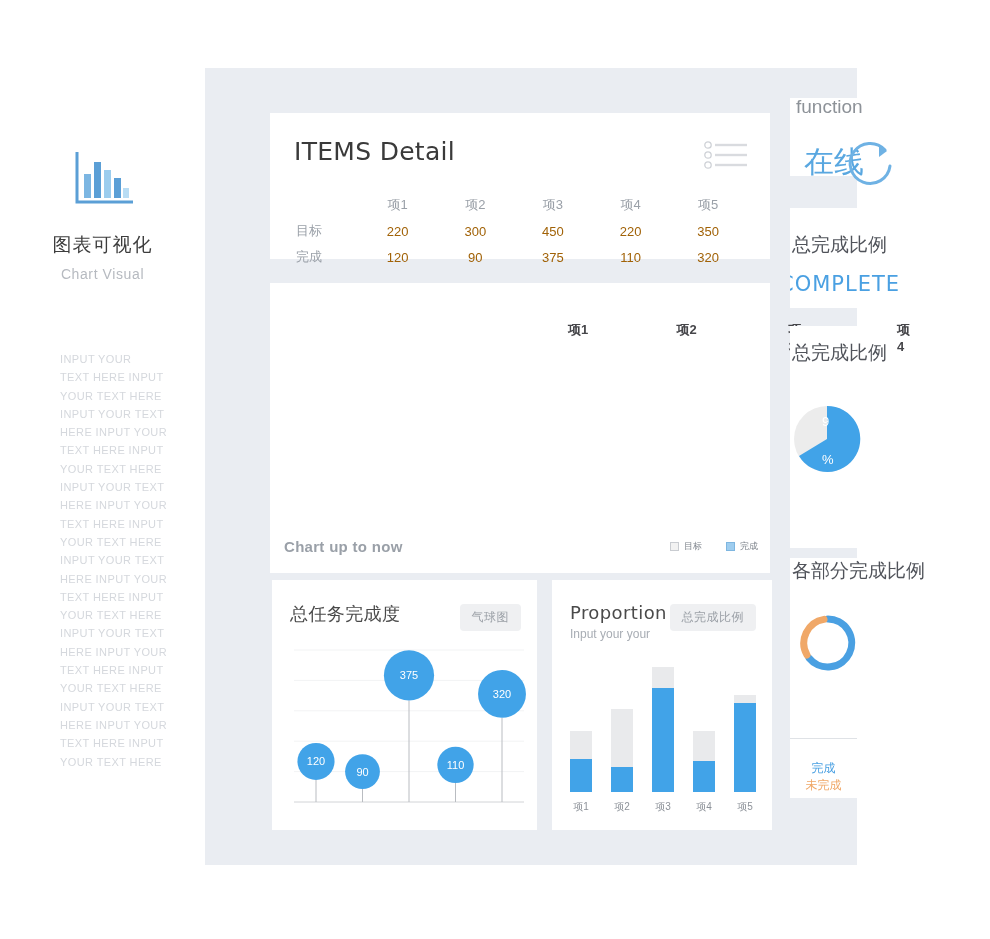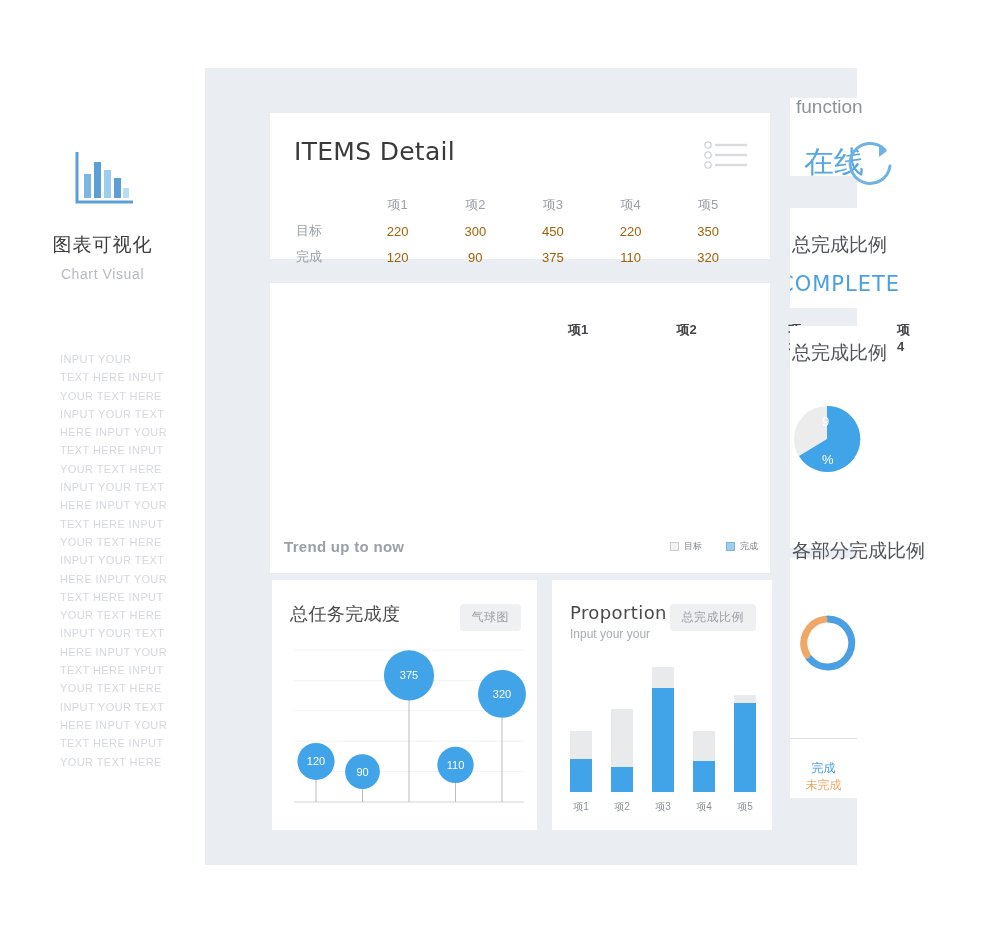--- a/index.html
+++ b/index.html
@@ -227,21 +227,21 @@
         <line x1="525" y1="381" x2="525" y2="528" stroke="#e6e8eb" stroke-width="1"></line>
         <line x1="633.5" y1="381" x2="633.5" y2="528" stroke="#e6e8eb" stroke-width="1"></line>
         <line x1="742" y1="381" x2="742" y2="528" stroke="#e6e8eb" stroke-width="1"></line>
         <line x1="308" y1="381" x2="308" y2="528" stroke="#e6e8eb"></line>
         <line x1="308" y1="528" x2="742" y2="528" stroke="#e6e8eb"></line>
         <path d="M308,528 L308,463.32 L416.5,439.8 L525,395.7 L633.5,463.32 L742,425.1 L742,528 Z" fill="#ececec"></path>
         <path d="M308,463.32 L416.5,439.8 L525,395.7 L633.5,463.32 L742,425.1" fill="none" stroke="#c9ccd0" stroke-width="1"></path>
         <path d="M308,528 L308,492.72 L416.5,501.54 L525,417.75 L633.5,495.65999999999997 L742,433.92 L742,528 Z" fill="#a8d3f0"></path>
         <path d="M308,492.72 L416.5,501.54 L525,417.75 L633.5,495.65999999999997 L742,433.92" fill="none" stroke="#6fa8d6" stroke-width="1"></path>
       </svg>
-    <div class="trend-foot">Trend up to now</div>
+    <div class="trend-foot">Chart up to now</div>
     <div class="legend">
       <div class="legend-item">
         <span class="legend-sw tgt"></span>
         <span>目标</span>
       </div>
       <div class="legend-item">
         <span class="legend-sw done"></span>
         <span>完成</span>
       </div>
     </div>
@@ -332,21 +332,21 @@
     <div class="rr-card" style="top:258px;height:222px;"></div>
     <div class="rr-label" style="left:2px;top:272px;">总完成比例</div>
     <svg width="70" height="70" style="position:absolute;left:2px;top:336px;">
       <circle cx="35" cy="35" r="33" fill="#ececec"></circle>
       <path d="M35 35 L35 2 A33 33 0 1 1 7 52 Z" fill="#41a3e8"></path>
     </svg>
     <div class="pie-pct" style="left:32px;top:346px;">9</div>
     <div class="pie-pct" style="left:32px;top:384px;">%</div>
 
     <div class="rr-card" style="top:490px;height:240px;"></div>
-    <div class="rr-label" style="left:2px;top:470px;">各部分完成比例</div>
+    <div class="rr-label" style="left:2px;top:490px;">各部分完成比例</div>
     <svg width="60" height="60" style="position:absolute;left:8px;top:545px;">
       <path d="M30 6 A24 24 0 1 1 11 45" fill="none" stroke="#4aa0e2" stroke-width="7" stroke-linecap="round"></path>
       <path d="M9 42 A24 24 0 0 1 26 6.4" fill="none" stroke="#f0a868" stroke-width="7" stroke-linecap="round"></path>
     </svg>
     <div class="rr-divider" style="left:0px;top:670px;width:67px;"></div>
     <div class="rr-legend" style="left:0;top:692px;width:67px;">
       <div class="done">完成</div>
       <div class="undone">未完成</div>
     </div>
   </div>

